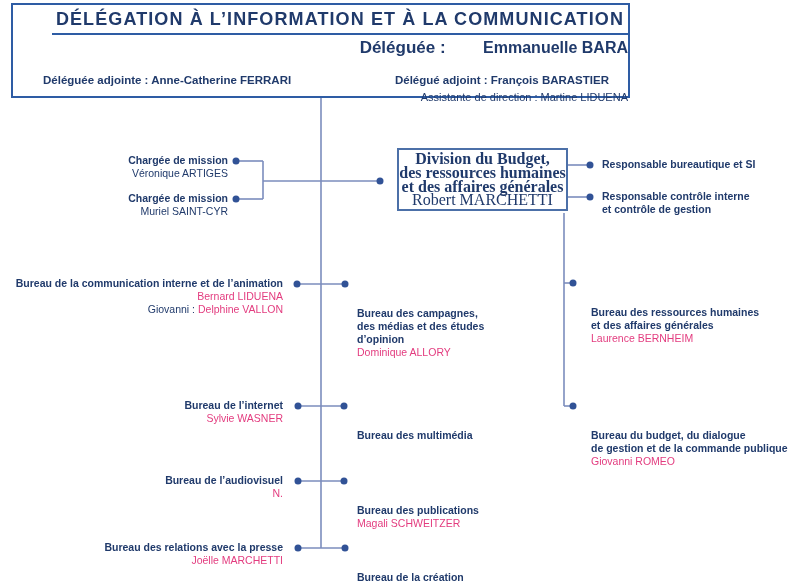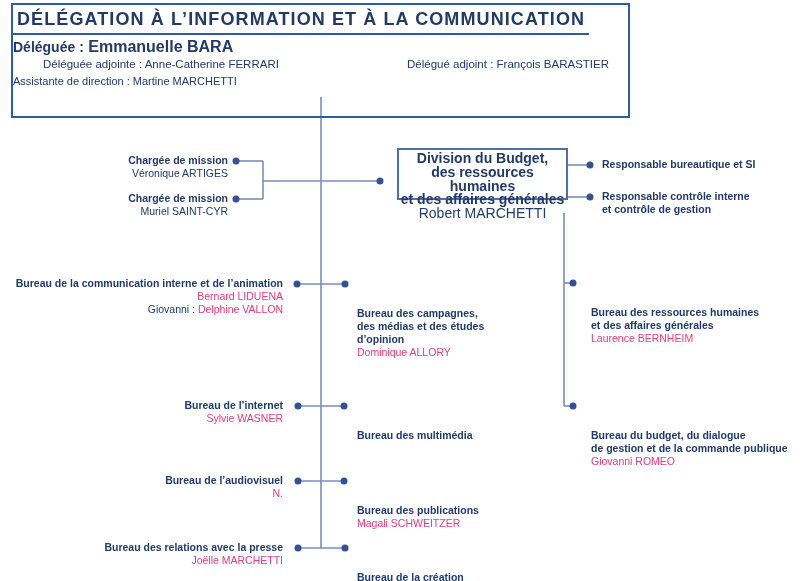--- a/index.html
+++ b/index.html
@@ -11,50 +11,50 @@
   #canvas{
     position:relative;width:800px;height:581px;background:#fff;overflow:hidden;
     font-family:"Liberation Sans",sans-serif;color:var(--navy);
   }
   svg.wires{position:absolute;left:0;top:0;}
   svg.wires line{stroke:var(--line);stroke-width:1.6;}
   svg.wires circle{fill:var(--dot);}
 
   
   .header-box{
-    position:absolute;left:11px;top:3px;width:619px;height:115px;
-    border:2px solid var(--border);text-align:left;
+    position:absolute;left:11px;top:3px;width:619px;height:95px;
+    border:2px solid var(--border);text-align:right;
   }
   .hb-title{
     display:inline-block;margin-top:4px;font-size:18px;font-weight:bold;
     letter-spacing:1.1px;border-bottom:2px solid var(--border);padding:0 4px 3px 4px;
     white-space:nowrap;
   }
   .hb-delegate{margin-top:3px;white-space:nowrap;}
-  .hb-delegate .lbl{font-size:14px;font-weight:bold;}
-  .hb-delegate .big{font-size:16px;font-weight:bold;}
+  .hb-delegate .lbl{font-size:17px;font-weight:bold;}
+  .hb-delegate .big{font-size:16px;font-weight:bold;margin-left:33px;}
   .hb-deputies{
-    display:flex;justify-content:space-between;margin-top:2px;
-    padding:0 19px 0 30px;font-size:11.5px;font-weight:normal;white-space:nowrap;
+    display:flex;justify-content:space-between;margin-top:16px;
+    padding:0 19px 0 30px;font-size:11.5px;font-weight:bold;white-space:nowrap;
   }
   .hb-assistant{margin-top:5px;font-size:11px;}
 
   
   .node{position:absolute;font-size:10.5px;line-height:13px;}
   .node .t{font-weight:bold;white-space:pre-line;}
   .node .n{white-space:pre-line;}
   .pink{color:var(--pink);}
   .ra{text-align:right;width:300px;}
   .la{text-align:left;margin-top:30px;}
 
   
   .division-box{
-    position:absolute;left:397px;top:148px;width:171px;height:52px;
+    position:absolute;left:397px;top:148px;width:171px;height:63px;
     border:2px solid var(--boxborder);text-align:center;padding-top:2px;
-    font-size:14px;line-height:13.8px;
+    font-size:16px;line-height:13.8px;font-family:Liberation Serif, serif;
   }
   .division-box .t{font-weight:bold;white-space:pre-line;}
 
   .resp{position:absolute;font-size:10.5px;line-height:13px;font-weight:bold;
         white-space:pre-line;width:200px;}
 </style>
 </head>
 <body>
 
 <div id="canvas">
@@ -99,21 +99,21 @@
   <div class="header-box">
     <div><span class="hb-title">DÉLÉGATION À L’INFORMATION ET À LA COMMUNICATION</span></div>
     <div class="hb-delegate">
       <span class="lbl">Déléguée :</span>
       <span class="big">Emmanuelle BARA</span>
     </div>
     <div class="hb-deputies">
       <span>Déléguée adjointe : Anne-Catherine FERRARI</span>
       <span>Délégué adjoint : François BARASTIER</span>
     </div>
-    <div class="hb-assistant">Assistante de direction : Martine MARCHETTI</div>
+    <div class="hb-assistant">Assistante de direction : Martine LIDUENA</div>
   </div>
 
   <div class="node ra" style="top:154px;right:572px">
     <div class="t">Chargée de mission</div>
     <div class="n">Véronique ARTIGES</div>
   </div>
   <div class="node ra" style="top:192px;right:572px">
     <div class="t">Chargée de mission</div>
     <div class="n">Muriel SAINT-CYR</div>
   </div>

